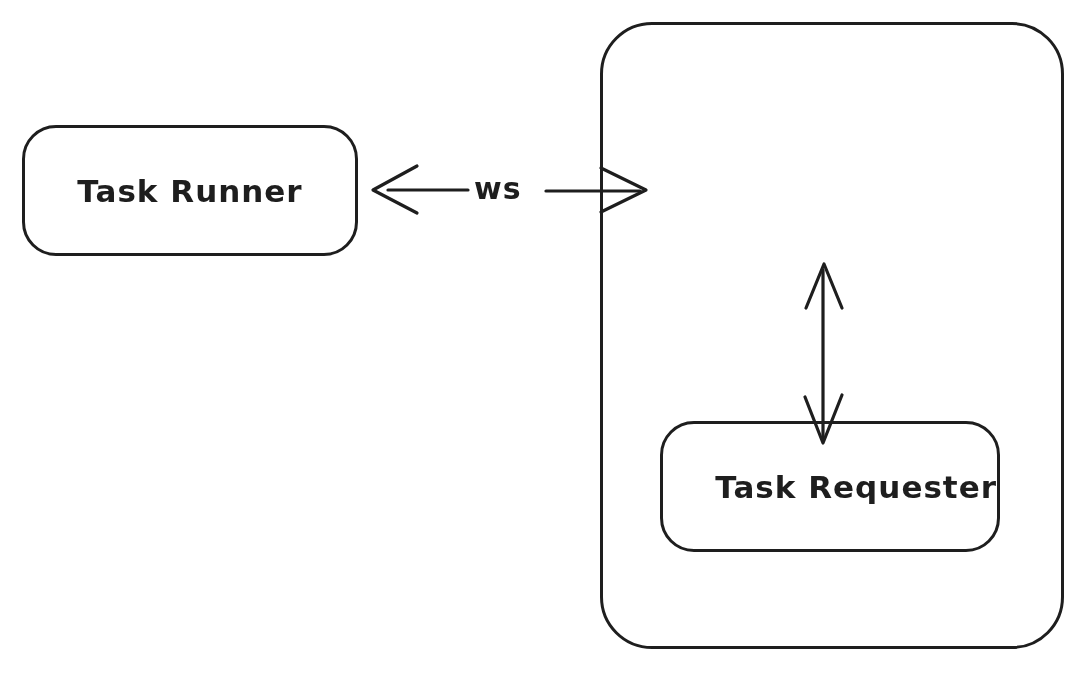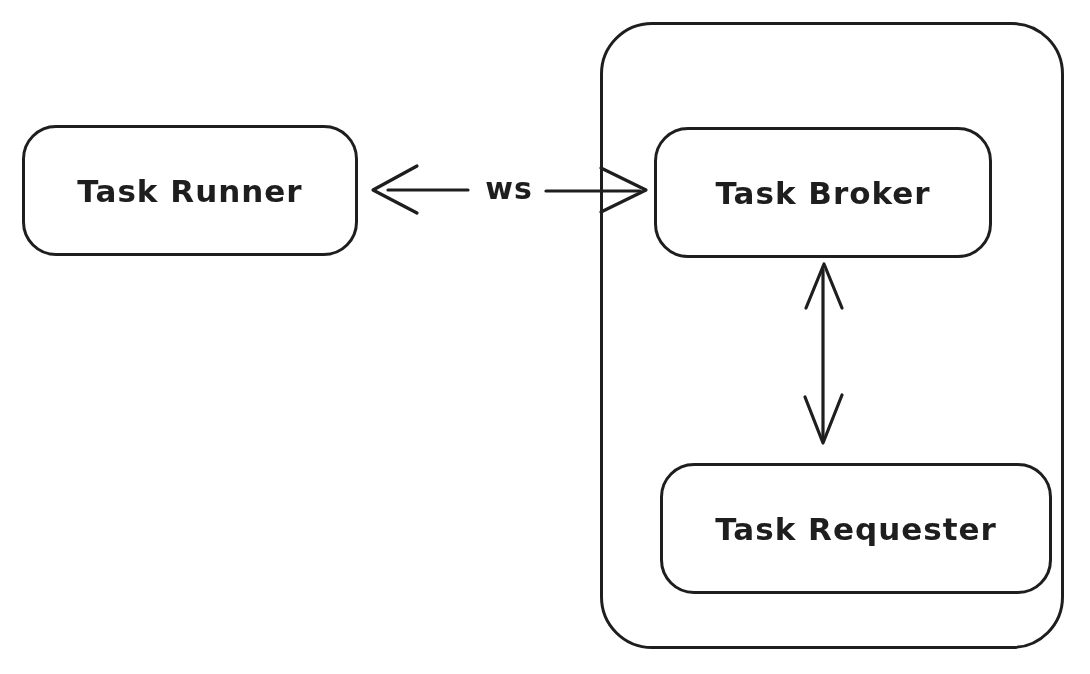--- a/index.html
+++ b/index.html
@@ -46,27 +46,27 @@
     left: 600px;
     top: 36px;
     width: 464px;
     text-align: center;
     font-size: 28px;
     font-weight: 600;
     letter-spacing: 1px;
   }
   .node-task-runner   { left: 22px;  top: 125px; width: 336px; height: 131px; }
   .node-task-broker   { left: 654px; top: 127px; width: 338px; height: 131px; }
-  .node-task-requester{ left: 660px; top: 463px; width: 392px; height: 131px; }
+  .node-task-requester{ left: 660px; top: 421px; width: 340px; height: 131px; justify-content: flex-end; }
   .edge-label-ws {
     position: absolute;
     left: 474px;
     top: 171px;
     width: 70px;
-    text-align: center;
+    text-align: left;
     font-size: 30px;
     font-weight: 700;
     letter-spacing: 1px;
     background: #ffffff;
   }
   svg.arrows {
     position: absolute;
     left: 0;
     top: 0;
     width: 1090px;
@@ -85,23 +85,20 @@
 <body>
 
 <div class="canvas">
 
   <div class="group-container"></div>
 
   <div class="node node-task-runner">
     <span>Task Runner</span>
   </div>
 
-  <div class="node node-task-broker">
-    <span>Task Broker</span>
-  </div>
 
   <div class="node node-task-requester">
     <span>Task Requester</span>
   </div>
 
   <svg class="arrows" viewBox="0 0 1090 674">
 
     <g>
 
       <path d="M 388 190 L 468 190"></path>

